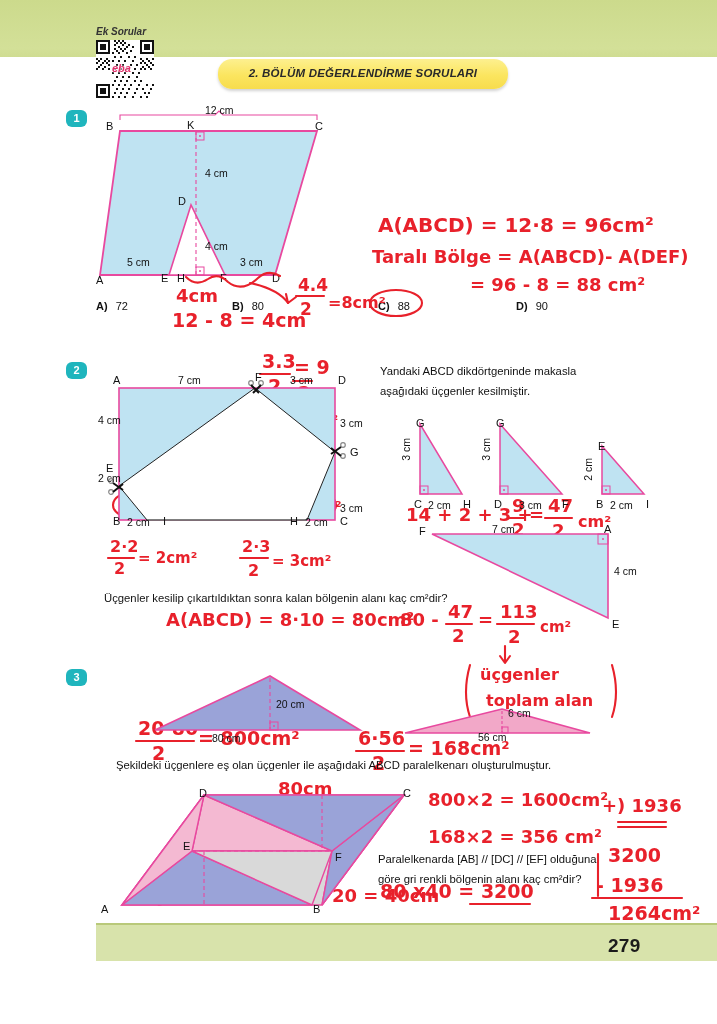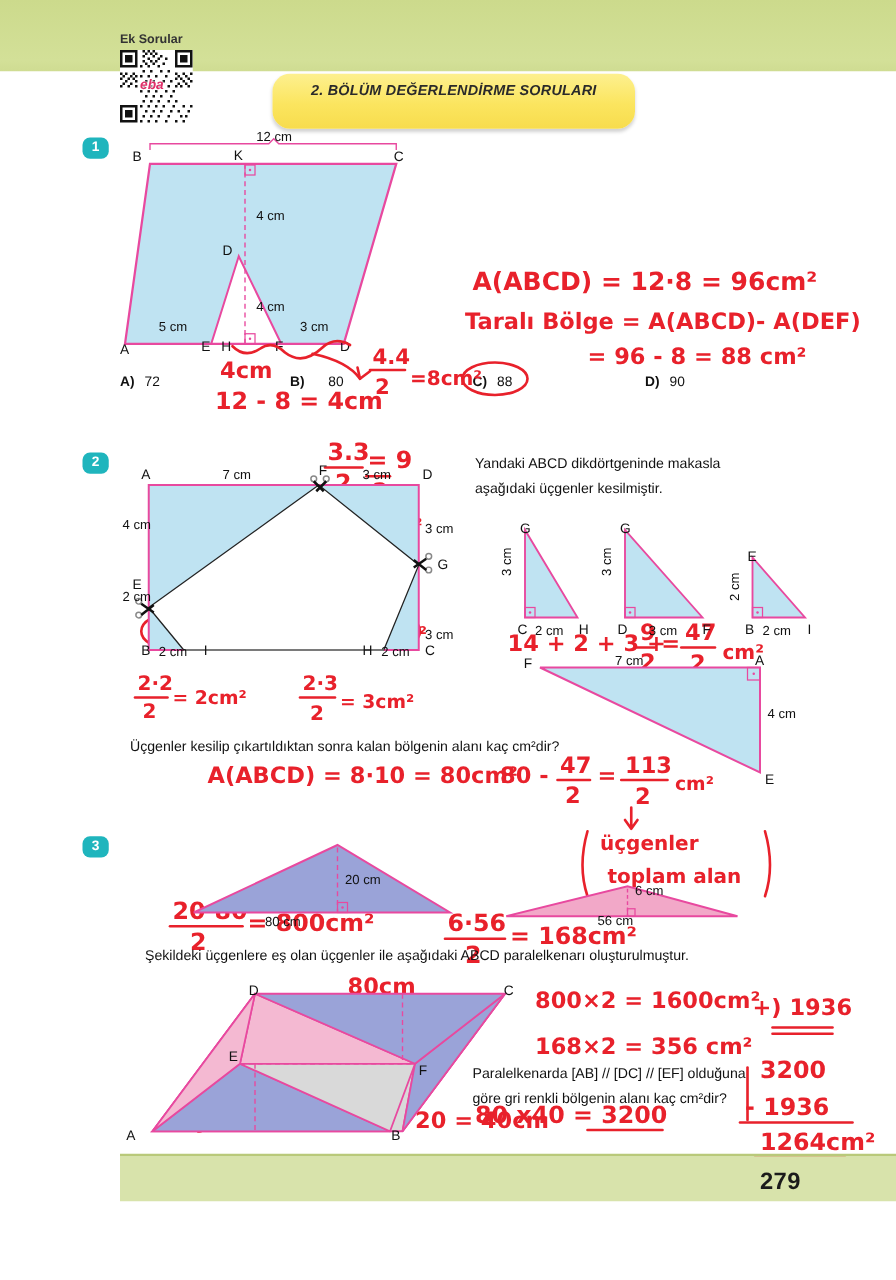--- a/index.html
+++ b/index.html
@@ -10,27 +10,27 @@
   }
   .page{position:absolute;inset:0;}
   .top-band-inner{position:absolute;left:0;top:0;width:717px;height:57px;
      background:linear-gradient(180deg,#ccda8c 0%,#d3e098 85%,#cfdc92 100%);}
   
   .bottom-band{position:absolute;left:96px;top:925px;width:621px;height:36px;background:#d8e3ab;}
   .page-num{position:absolute;left:608px;top:935px;font-size:19px;font-weight:bold;color:#1b1b1b;letter-spacing:.3px;}
   .band-line{position:absolute;left:96px;top:923px;width:621px;height:2px;background:#b9c97a;}
 
   
-  .ek-label{position:absolute;left:96px;top:26px;font-size:10px;color:#333;font-weight:600;}
+  .ek-label{position:absolute;left:96px;top:26px;font-size:10px;color:#333;font-weight:600;font-style:italic;}
   .qr{position:absolute;left:96px;top:40px;width:58px;height:58px;background:#fff;}
   .qr-eba{position:absolute;left:112px;top:62px;font-size:11px;color:#e0306a;font-style:italic;font-weight:bold;
           text-shadow:0 0 2px #fff,0 0 2px #fff;}
 
   
-  .title-pill{position:absolute;left:218px;top:59px;width:290px;height:44px;
+  .title-pill{position:absolute;left:218px;top:59px;width:290px;height:30px;
      background:linear-gradient(180deg,#fdf08f 0%,#fbe55f 55%,#f7dc4d 100%);
      border-radius:14px;box-shadow:0 2px 3px rgba(0,0,0,.18);}
   .title-pill span{display:block;text-align:center;line-height:28px;font-size:11.5px;
      font-weight:bold;font-style:italic;color:#2a2a2a;letter-spacing:.2px;}
 
   
   .qbadge{position:absolute;width:21px;height:17px;border-radius:6px;background:#1fb5bd;
      color:#fff;font-size:11px;font-weight:bold;text-align:center;line-height:17px;}
 
   
@@ -219,21 +219,21 @@
   <div class="lbl-b" style="left:177px;top:272px;">H</div>
   <div class="lbl-b" style="left:220px;top:272px;">F</div>
   <div class="lbl-b" style="left:272px;top:272px;">D</div>
 
   <div class="choice" style="left:96px;top:300px;">
     <b>A)</b>
     <span style="margin-left:5px">72</span>
   </div>
   <div class="choice" style="left:232px;top:300px;">
     <b>B)</b>
-    <span style="margin-left:16px">80</span>
+    <span style="margin-left:5px">80</span>
   </div>
   <div class="choice" style="left:378px;top:300px;">
     <b>C)</b>
     <span style="margin-left:5px">88</span>
   </div>
   <div class="choice" style="left:516px;top:300px;">
     <b>D)</b>
     <span style="margin-left:5px">90</span>
   </div>
 

